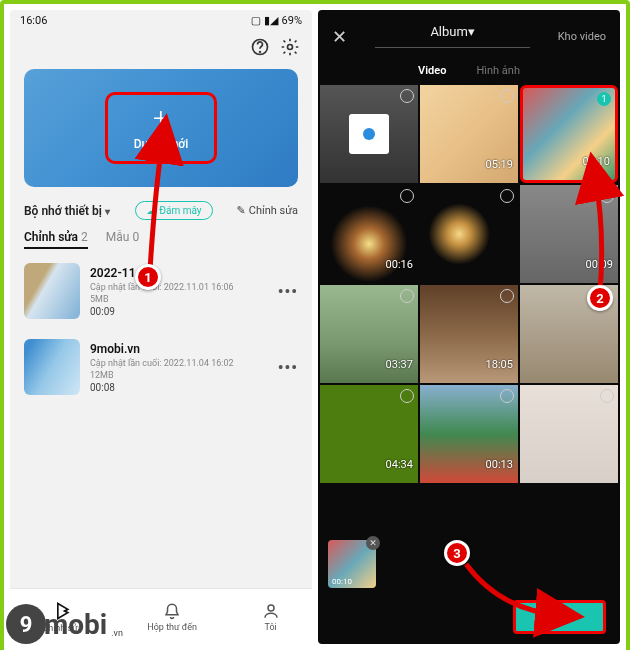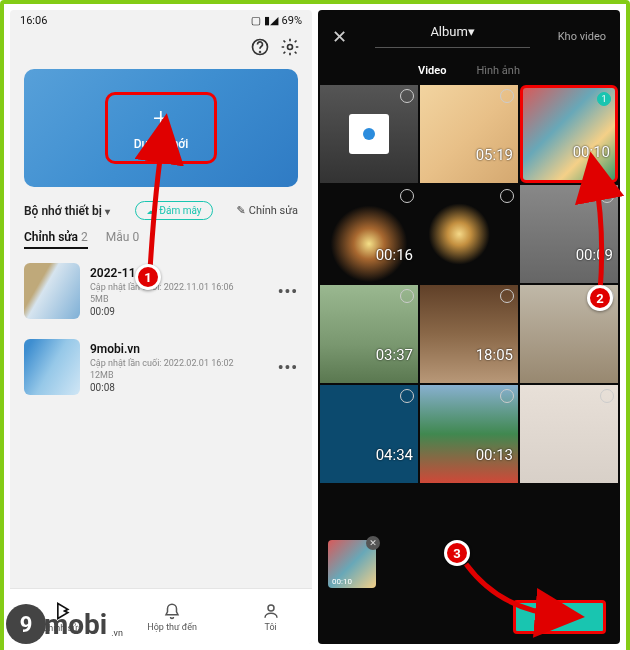--- a/index.html
+++ b/index.html
@@ -40,34 +40,34 @@
 .hdr2{display:flex;align-items:center;padding:14px 14px 8px;gap:8px}
 .close{font-size:18px;color:#ccc}
 .drop{flex:1;text-align:center;font-size:13px;color:#eee;display:flex;justify-content:center;gap:0;border-bottom:1px solid #555;padding-bottom:8px;margin:0 20px}
 .kho{font-size:11px;color:#aaa}
 .tabs2{display:flex;justify-content:center;gap:30px;font-size:11px;padding:8px 0}
 .tabs2 .on{color:#fff;font-weight:600}
 .tabs2 .off{color:#777}
 .grid{display:grid;grid-template-columns:repeat(3,1fr);gap:2px;padding:0 2px}
 .cell{aspect-ratio:1;position:relative;background:#222}
 .cell .sel{position:absolute;top:4px;right:4px;width:14px;height:14px;border:1px solid #ccc;border-radius:50%}
-.cell .dur{position:absolute;bottom:19px;right:5px;font-size:15px;color:#fff;text-shadow:0 0 2px #000}
+.cell .dur{position:absolute;bottom:12px;right:5px;font-size:11px;color:#fff;text-shadow:0 0 2px #000}
 .cell.c0{background:linear-gradient(#555,#333);display:flex;align-items:center;justify-content:center}
 .qr{width:40px;height:40px;background:#fff;border-radius:3px;position:relative}
 .qr:before{content:"";position:absolute;top:14px;left:14px;width:12px;height:12px;background:#2b8cdd;border-radius:50%}
 .cell.c1{background:linear-gradient(135deg,#f2d4a0 0%,#e8c088 50%,#d4a870 100%)}
 .cell.c2{background:linear-gradient(135deg,#d85a5a 0%,#68a8b8 40%,#f4d088 70%,#3a9a6a 100%);border:3px solid #f20000;border-radius:6px}
 .cell.c2 .sel{background:#19c5b0;border-color:#19c5b0;color:#fff;font-size:9px;text-align:center;line-height:13px}
 .cell.c3{background:radial-gradient(circle at 50% 60%,#f4e088 0%,#a86830 20%,#0a0a0a 50%)}
 .cell.c4{background:radial-gradient(circle at 40% 50%,#f4d888 0%,#c49040 15%,#0a0a0a 40%)}
 .cell.c5{background:linear-gradient(#888,#666)}
 .cell.c6{background:linear-gradient(#9ab890 0%,#7a9870 60%,#5a7850 100%)}
 .cell.c7{background:linear-gradient(#604028 0%,#8a6848 50%,#b89878 100%)}
 .cell.c8{background:linear-gradient(#c0b8a8,#988870)}
-.cell.c9{background:#0c4a6e}
+.cell.c9{background:#4d7c0f}
 .cell.c10{background:linear-gradient(#88b0d0 0%,#408850 50%,#d04838 100%)}
 .cell.c11{background:linear-gradient(#e8e0d8,#d8d0c8)}
 .tray{display:flex;gap:6px;padding:8px 10px;align-items:center;position:absolute;bottom:48px;left:0;right:0}
 .tray-item{width:48px;height:48px;border-radius:4px;background:linear-gradient(135deg,#d85a5a,#68a8b8,#f4d088);position:relative}
 .tray-item .x{position:absolute;top:-4px;right:-4px;width:14px;height:14px;background:#555;border-radius:50%;color:#ddd;font-size:9px;text-align:center;line-height:14px}
 .tray-item .d{position:absolute;bottom:2px;left:4px;font-size:8px;color:#fff}
 .add-btn{position:absolute;bottom:10px;right:14px;background:#19c5b0;border:3px solid #f20000;color:#083a33;font-size:12px;font-weight:600;padding:7px 28px;border-radius:4px}
 
 
 .badge{position:absolute;width:26px;height:26px;background:#e00000;border:3px solid #fff;border-radius:50%;color:#fff;font-weight:700;font-size:13px;display:flex;align-items:center;justify-content:center;z-index:20;box-shadow:0 1px 3px rgba(0,0,0,.4)}
@@ -135,21 +135,21 @@
         <div class="s">Cập nhật lần cuối: 2022.11.01 16:06</div>
         <div class="s">5MB</div>
         <div class="d">00:09</div>
       </div>
       <span class="dots">•••</span>
     </div>
     <div class="proj">
       <div class="thumb1 b"></div>
       <div class="meta">
         <div class="t">9mobi.vn</div>
-        <div class="s">Cập nhật lần cuối: 2022.02.01 16:02</div>
+        <div class="s">Cập nhật lần cuối: 2022.11.04 16:02</div>
         <div class="s">12MB</div>
         <div class="d">00:08</div>
       </div>
       <span class="dots">•••</span>
     </div>
     <div class="nav">
       <div class="nav-item">
         <svg width="20" height="20" viewBox="0 0 24 24" fill="none" stroke="#111" stroke-width="2">
             <path d="M7 3l12 7-4 2 4 2-12 7V3z"></path>
           </svg>

